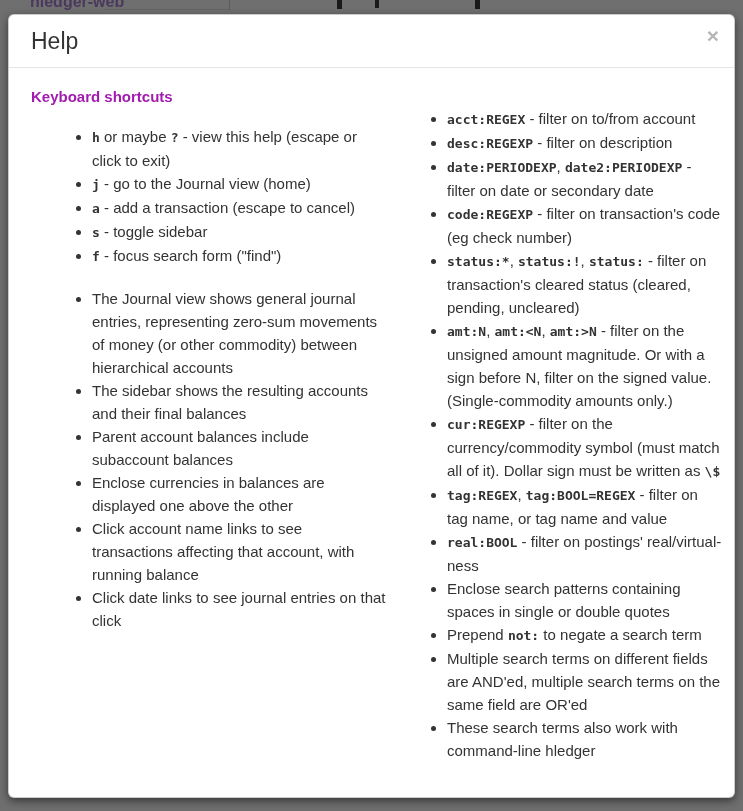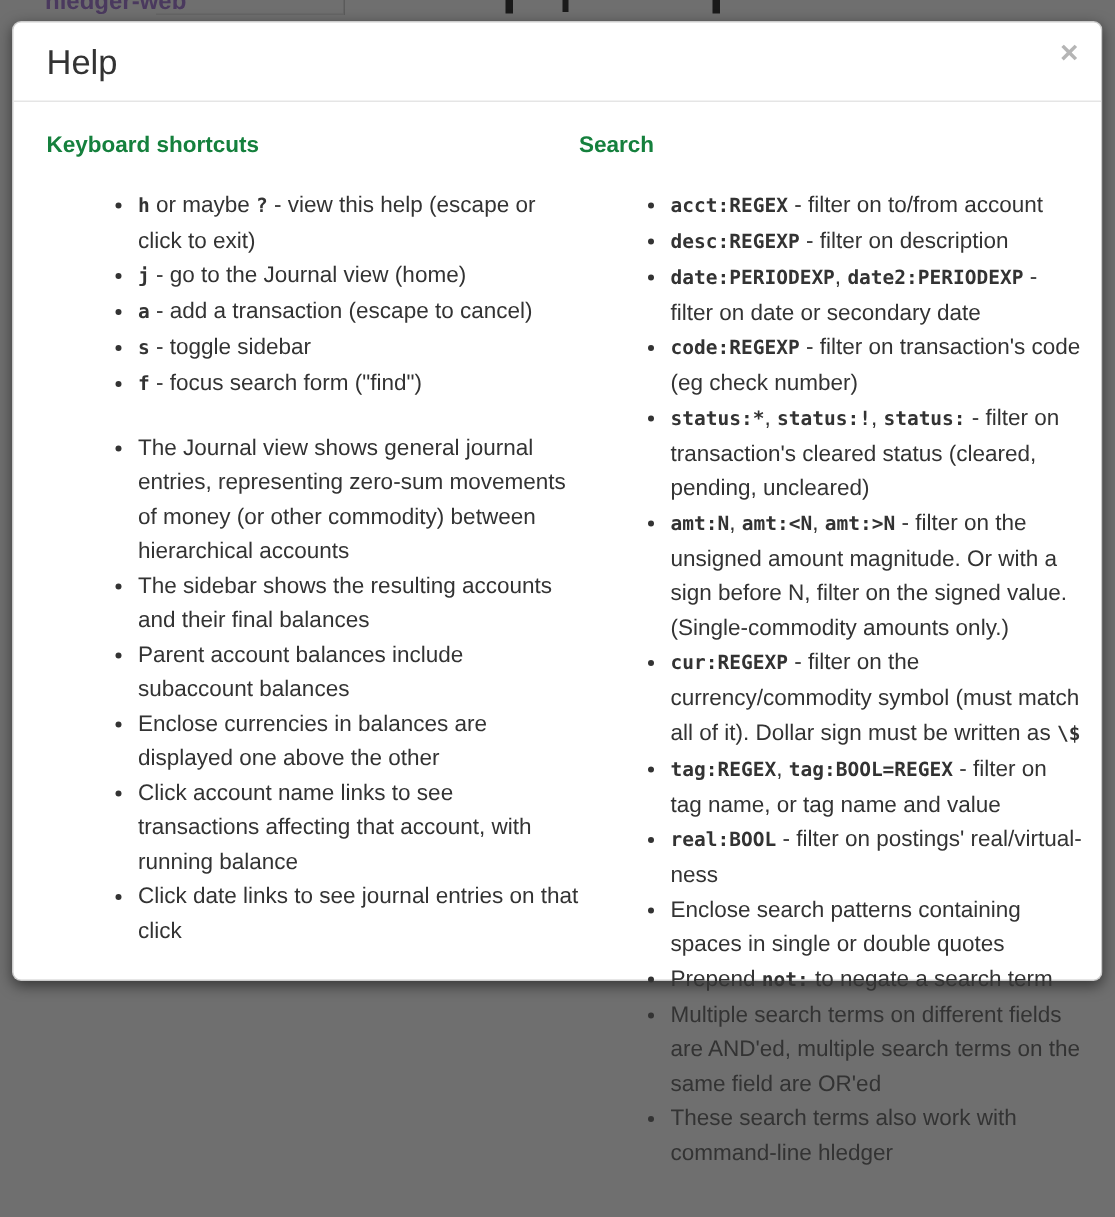--- a/index.html
+++ b/index.html
@@ -25,21 +25,21 @@
   .frag-3 { left: 475px; width: 5px; height: 9px; }
   .bg-divider-v { position: absolute; top: 0; left: 229px; width: 1px; height: 10px; background: #d0d0d0; }
   .bg-divider-h { position: absolute; top: 9px; left: 104px; width: 125px; height: 1px; background: #e8e8e8; }
 
   
   .backdrop { position: fixed; inset: 0; background: rgba(0,0,0,0.565); }
 
   
   .modal {
     position: absolute; left: 8px; top: 14px;
-    width: 727px; height: 640px;
+    width: 727px; height: 784px;
     background: #ffffff;
     border: 1px solid rgba(0,0,0,0.2);
     border-radius: 6px;
     box-shadow: 0 3px 9px rgba(0,0,0,0.5);
   }
   .modal-header {
     position: relative;
     padding: 12px 20px 12px 22px;
     border-bottom: 1px solid #e5e5e5;
   }
@@ -60,21 +60,21 @@
   .modal-body {
     display: flex;
     padding: 20px 12px 20px 22px;
   }
   .col-left  { width: 355px; flex: none; }
   .col-right { flex: 1; min-width: 0; }
 
   .section-heading {
     margin: 0;
     font-size: 15px; font-weight: bold;
-    line-height: 18px; color: #15803d;
+    line-height: 18px; color: #a21caf;
   }
   .section-heading.mt { margin-top: 22px; }
 
   ul.help-list {
     margin: 19px 0 0 0;
     padding: 0 0 0 37px;
     list-style: disc outside;
   }
   ul.help-list li {
     font-size: 15px;
@@ -124,21 +124,20 @@
           <li>The Journal view shows general journal entries, representing zero-sum movements of money (or other commodity) between hierarchical accounts</li>
           <li>The sidebar shows the resulting accounts and their final balances</li>
           <li>Parent account balances include subaccount balances</li>
           <li>Enclose currencies in balances are displayed one above the other</li>
           <li>Click account name links to see transactions affecting that account, with running balance</li>
           <li>Click date links to see journal entries on that click</li>
         </ul>
     </div>
 
     <div class="col-right">
-      <h4 class="section-heading">Search</h4>
       <ul class="help-list">
           <li><code>acct:REGEX</code> - filter on to/from account</li>
           <li><code>desc:REGEXP</code> - filter on description</li>
           <li><code>date:PERIODEXP</code>, <code>date2:PERIODEXP</code> - filter on date or secondary date</li>
           <li><code>code:REGEXP</code> - filter on transaction's code (eg check number)</li>
           <li><code>status:*</code>, <code>status:!</code>, <code>status:</code> - filter on transaction's cleared status (cleared, pending, uncleared)</li>
           <li><code>amt:N</code>, <code>amt:&lt;N</code>, <code>amt:&gt;N</code> - filter on the unsigned amount magnitude. Or with a sign before N, filter on the signed value. (Single-commodity amounts only.)</li>
           <li><code>cur:REGEXP</code> - filter on the currency/commodity symbol (must match all of it). Dollar sign must be written as <code>\$</code></li>
           <li><code>tag:REGEX</code>, <code>tag:BOOL=REGEX</code> - filter on tag name, or tag name and value</li>
           <li><code>real:BOOL</code> - filter on postings' real/virtual-ness</li>

